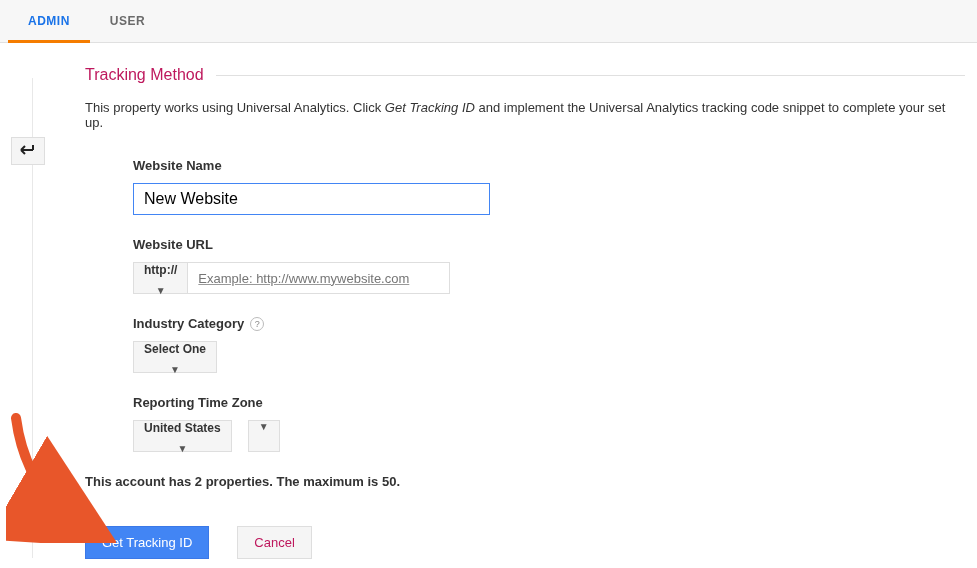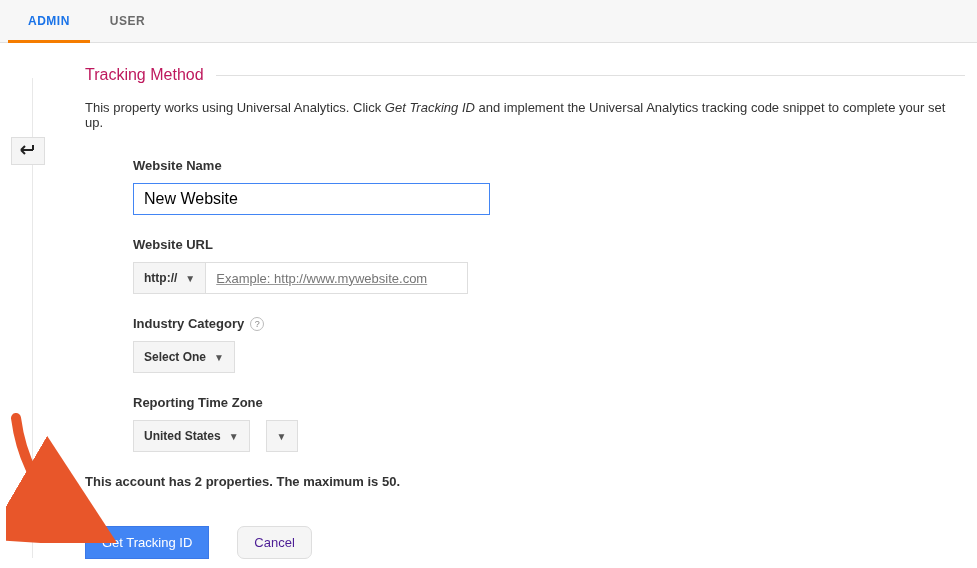--- a/index.html
+++ b/index.html
@@ -124,20 +124,21 @@
       border: 1px solid #dedede;
       height: 32px;
       padding: 0 10px;
       font-size: 12px;
       color: #333;
       display: inline-flex;
       align-items: center;
       gap: 8px;
       cursor: pointer;
       font-weight: bold;
+      flex-direction: column;
     }
     .select-box .caret {
       font-size: 10px;
       color: #555;
     }
     .url-input {
       border: 1px solid #dedede;
       border-left: none;
       height: 32px;
       padding: 0 10px;
@@ -173,22 +174,21 @@
       align-items: center;
       cursor: pointer;
     }
     .btn-primary {
       background: #4285f4;
       color: #fff;
       border-color: #3b78e7;
     }
     .btn-default {
       background: #f5f5f5;
-      color: #4c1d95;
-      border-radius: 7px;
+      color: #be185d;
     }
     .arrow {
       position: absolute;
       left: 6px;
       top: 413px;
       width: 110px;
       height: 130px;
       pointer-events: none;
     }
     .vline {

